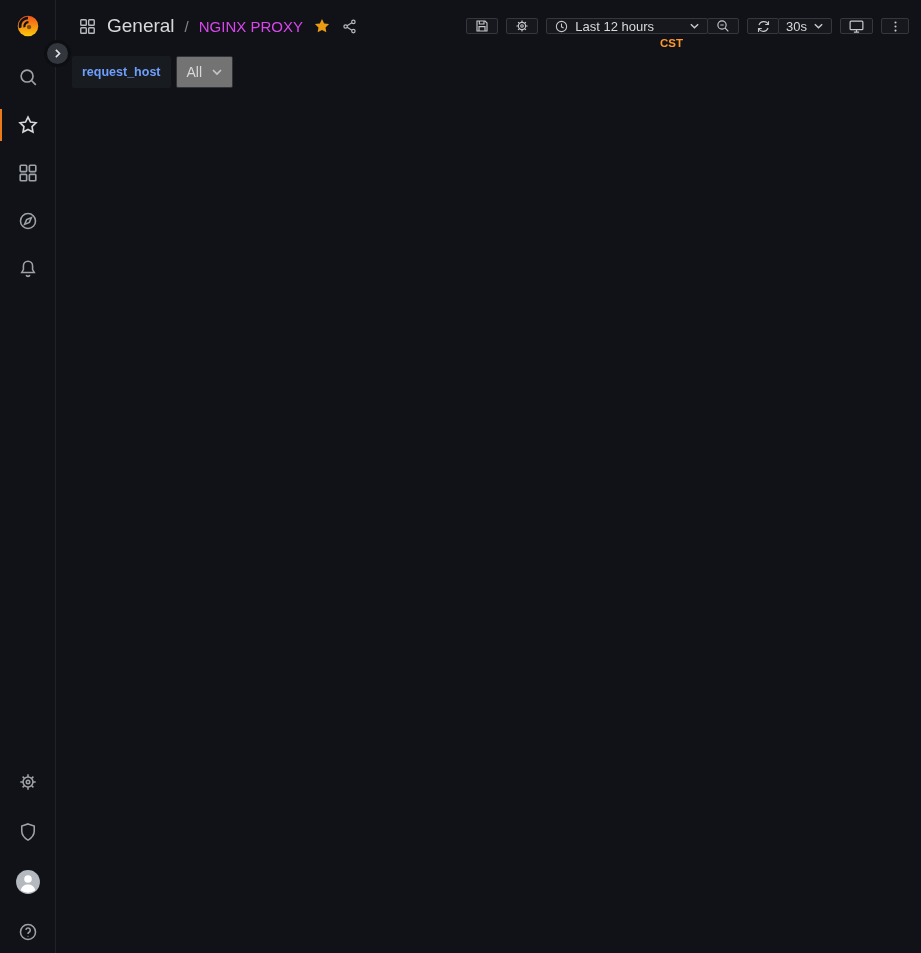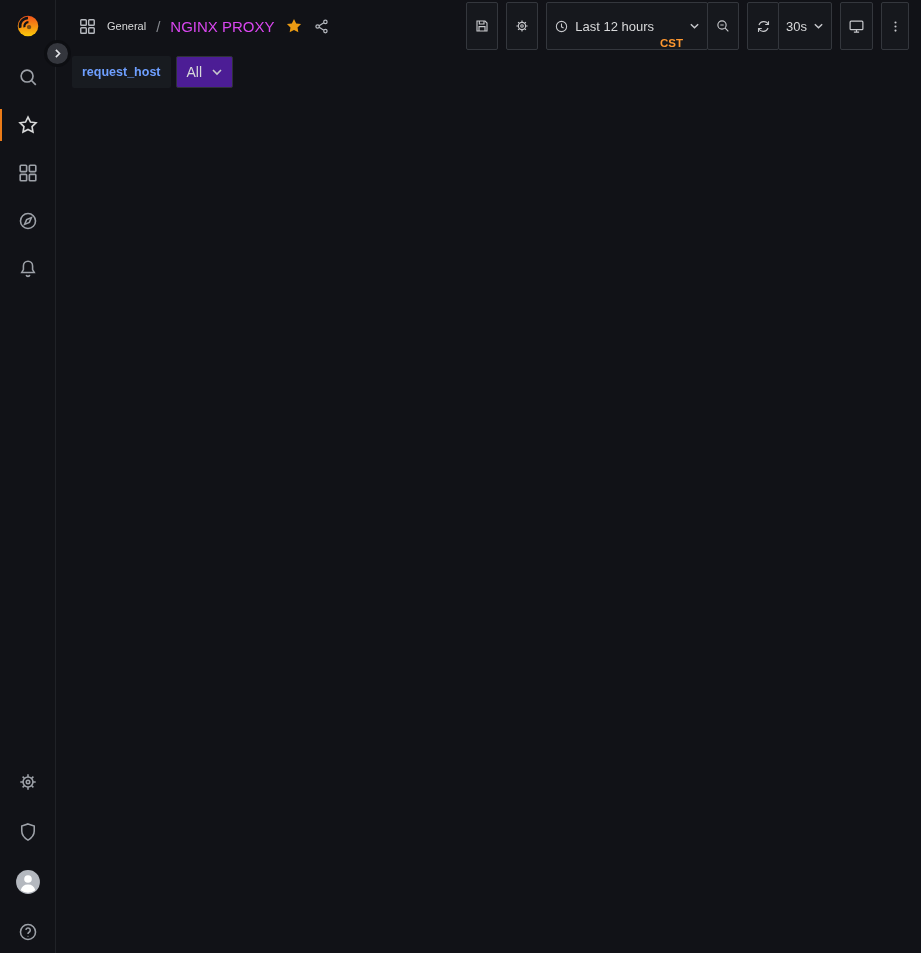--- a/index.html
+++ b/index.html
@@ -40,45 +40,45 @@
     color: #e4e5e9; display: flex; align-items: center; justify-content: center;
     cursor: pointer; z-index: 20;
   }
 
   
   .main { flex: 1; display: flex; flex-direction: column; min-width: 0; }
 
   
   .topnav { height: 52px; flex: none; display: flex; align-items: center; padding: 0 12px 0 22px; }
   .crumbs { display: flex; align-items: center; gap: 10px; color: #b6b9bf; }
-  .crumb-section { font-size: 11px; color: #d8d9da; cursor: pointer; }
+  .crumb-section { font-size: 19px; color: #d8d9da; cursor: pointer; }
   .crumb-sep { font-size: 15px; color: #85888e; }
   .crumb-title { font-size: 15px; color: #d946ef; cursor: pointer; }
   .nav-right { margin-left: auto; display: flex; align-items: center; gap: 8px; }
   .btn {
-    height: 48px; min-width: 32px; border: 1px solid #34373d; background: #16181d;
+    height: 16px; min-width: 32px; border: 1px solid #34373d; background: #16181d;
     border-radius: 2px; display: flex; align-items: center; justify-content: center;
     gap: 6px; color: #c7c8cc; cursor: pointer; padding: 0 7px; font-size: 13px;
   }
   .btn-group { display: flex; }
   .btn-group .btn + .btn { margin-left: -1px; }
   .time-text { color: #d8d9da; white-space: nowrap; }
   .tz { color: #ff9830; font-weight: 700; font-size: 11.5px; margin-top: 34px; }
   .kebab-btn { min-width: 28px; padding: 0 4px; }
 
   
   .submenu { flex: none; display: flex; align-items: center; gap: 12px; padding: 4px 16px 10px 16px; }
   .var-group { display: flex; align-items: center; gap: 5px; }
   .var-label {
     height: 32px; padding: 0 10px; background: #181b20; border-radius: 2px;
     color: #6e9fff; font-size: 12.5px; font-weight: 700;
     display: flex; align-items: center; cursor: pointer; white-space: nowrap;
   }
   .var-value {
-    height: 32px; border: 1px solid #2f3237; background: #4c1d95; border-radius: 2px;
+    height: 32px; border: 1px solid #2f3237; background: #737373; border-radius: 2px;
     display: flex; align-items: center; cursor: pointer; color: #d8d9da; font-size: 14px;
   }
   .redact { width: 252px; height: 26px; background: #000; margin-left: 3px; }
   .var-value .chev { margin: 0 9px; color: #c7c8cc; }
   .var-value.plain { padding-left: 10px; }
 
   
   .dash { flex: 1; padding: 8px 14px 0 16px; overflow: hidden; }
 
   #panels-grid {

